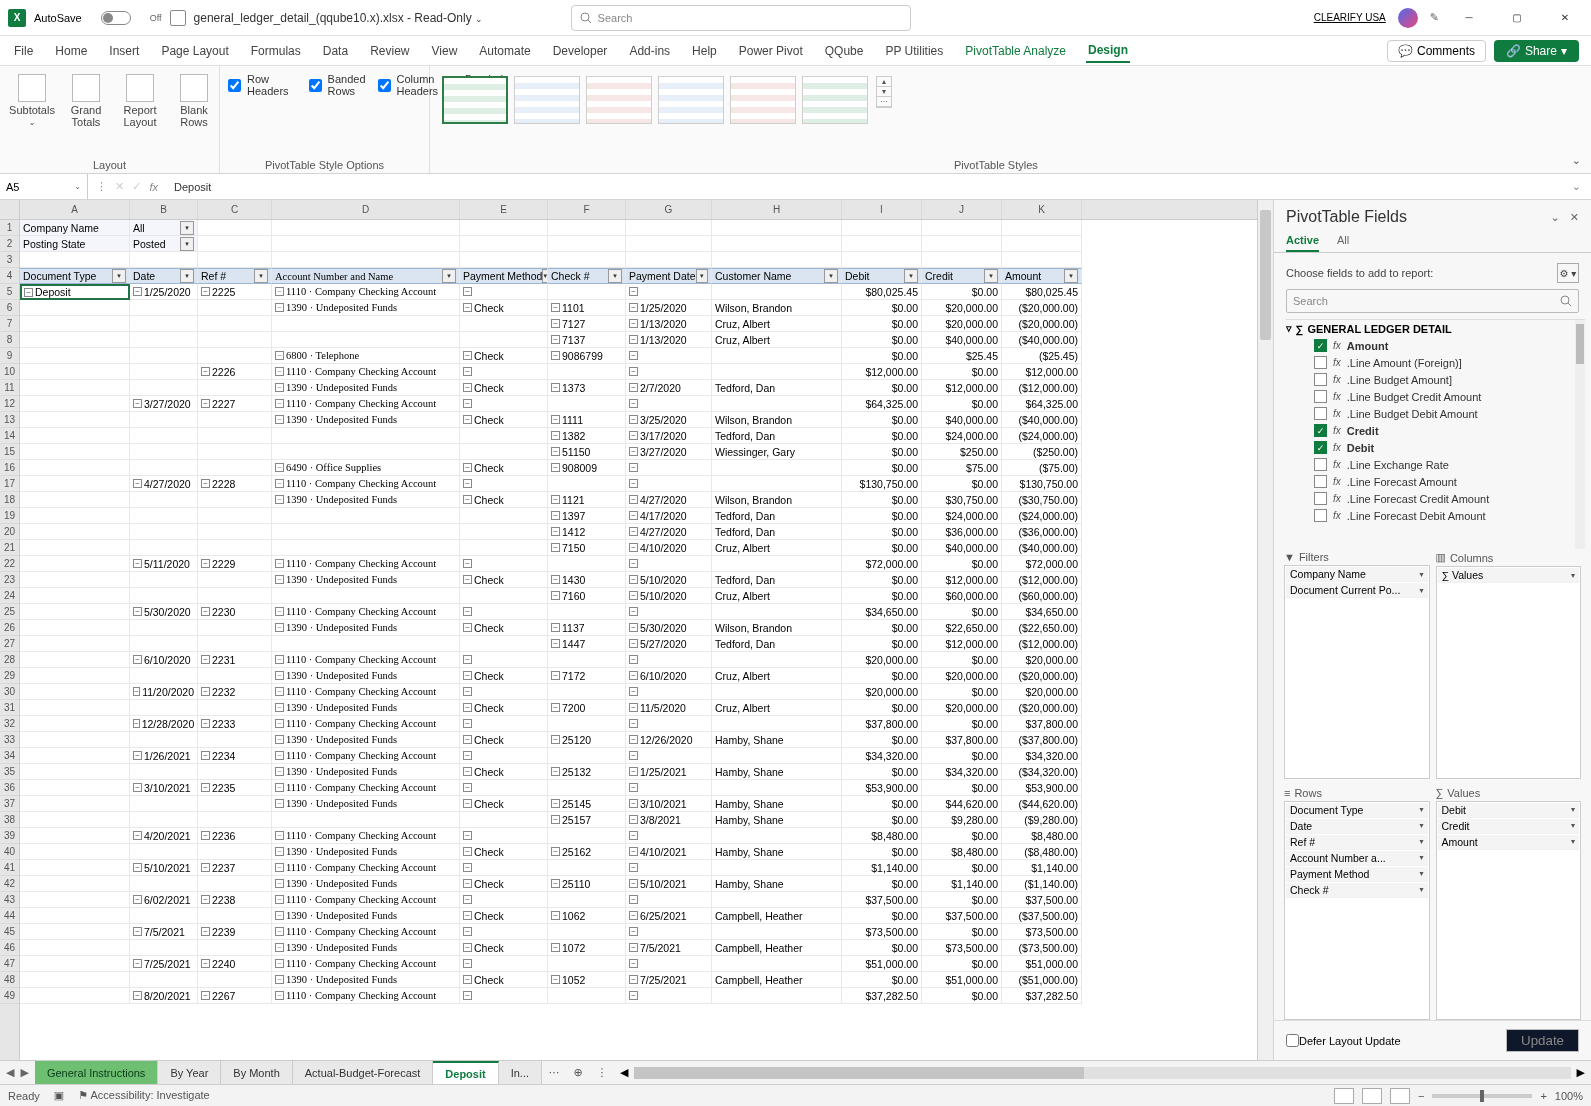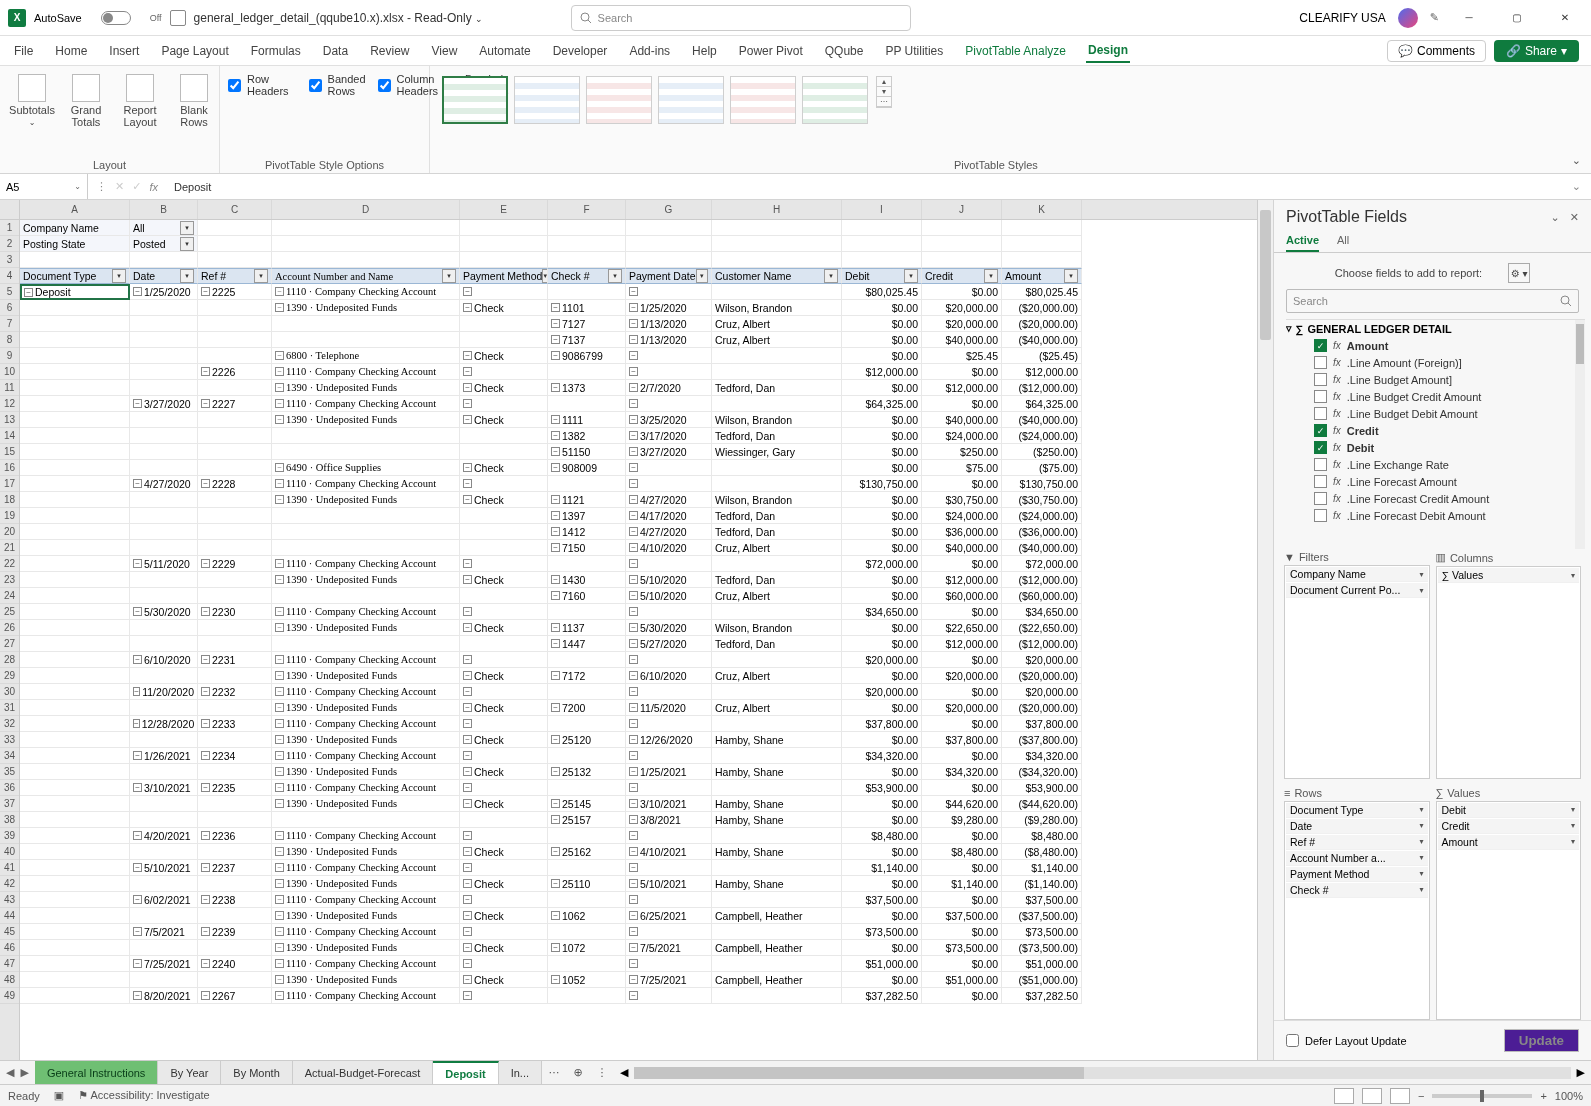--- a/index.html
+++ b/index.html
@@ -80,41 +80,41 @@
 .vscroll .thumb{position:absolute;left:2px;right:2px;top:10px;height:130px;background:#c8c8c8;border-radius:2px;}
 
 
 .fieldpane { width:318px; border-left:1px solid #d4d4d4; background:#f7f7f7; display:flex; flex-direction:column; font-size:11px;}
 .fp-head { padding:8px 12px 4px; display:flex; align-items:center; justify-content:space-between;}
 .fp-head h2 { font-size:16px; font-weight:400; color:#333;}
 .fp-head .icons{display:flex;gap:10px;color:#666;}
 .fp-tabs { display:flex; gap:18px; padding:0 12px; border-bottom:1px solid #ccc;}
 .fp-tabs .t{padding:4px 0;color:#666;cursor:pointer;}
 .fp-tabs .t.active{color:#0f7b3e;border-bottom:2px solid #0f7b3e;font-weight:600;}
-.fp-choose{padding:10px 12px 6px;display:flex;justify-content:center;align-items:center;color:#444;gap:26px;}
+.fp-choose{padding:10px 12px 6px;display:flex;justify-content:space-between;align-items:center;color:#444;gap:26px;}
 .fp-choose .gear{width:22px;height:20px;border:1px solid #aaa;display:flex;align-items:center;justify-content:center;font-size:10px;}
 .fp-search{margin:0 12px 6px;height:24px;border:1px solid #bbb;border-radius:2px;display:flex;align-items:center;padding:0 6px;color:#888;justify-content:space-between;}
 .fp-list{flex:0 0 230px;overflow:hidden;margin:0 6px 0 12px;border-top:1px solid #ddd;position:relative;}
 .fp-list-inner{position:absolute;inset:0;overflow:hidden;}
 .fp-item{display:flex;align-items:center;gap:6px;padding:2px 0;color:#333;}
 .fp-item .cb{width:13px;height:13px;border:1px solid #888;display:inline-flex;align-items:center;justify-content:center;font-size:9px;background:#fff;}
 .fp-item .cb.on{background:#0f7b3e;border-color:#0f7b3e;color:#fff;}
 .fp-item .fx{font-style:italic;color:#555;font-size:10px;}
 .fp-group-hdr{font-weight:600;display:flex;align-items:center;gap:4px;padding:2px 0;}
 .fp-scroll{position:absolute;right:0;top:0;bottom:0;width:10px;background:#eee;}
 .fp-scroll .th{position:absolute;left:1px;right:1px;top:4px;height:40px;background:#bbb;}
 .fp-drag-label{padding:8px 12px 4px;color:#444;}
 .fp-areas{display:grid;grid-template-columns:1fr 1fr;grid-template-rows:auto auto;gap:6px;padding:0 10px;flex:1;}
 .fp-area{border:0;display:flex;flex-direction:column;}
 .fp-area .ah{display:flex;align-items:center;gap:4px;color:#555;font-size:11px;padding:2px 0;}
 .fp-area .box{flex:1;background:#fff;border:1px solid #ccc;min-height:92px;overflow:hidden;}
 .area-item{display:flex;align-items:center;justify-content:space-between;padding:1px 4px;border-bottom:1px solid #f0f0f0;font-size:10.5px;background:#f4f4f4;margin:1px;}
 .area-item .dd{font-size:8px;color:#555;}
 .fp-defer{display:flex;align-items:center;justify-content:space-between;padding:8px 12px;border-top:1px solid #ddd;}
-.fp-defer button{padding:3px 14px;border:1px solid #bbb;background:#4c1d95;color:#888;font-weight:bold;}
+.fp-defer button{padding:3px 14px;border:1px solid #bbb;background:#0f172a;color:#888;}
 
 
 .sheet-tabs { height:24px; border-top:1px solid #ccc; display:flex; align-items:stretch; background:#f3f3f3; font-size:11px;}
 .sheet-nav{display:flex;align-items:center;padding:0 6px;gap:6px;color:#666;}
 .sheet-tab{padding:0 12px;display:flex;align-items:center;border-right:1px solid #ccc;background:#e9e9e9;color:#333;cursor:pointer;}
 .sheet-tab.green{background:#6fbf73;color:#083b17;}
 .sheet-tab.active{background:#fff;border-top:2px solid #107c41;font-weight:600;color:#107c41;}
 .sheet-add{width:24px;display:flex;align-items:center;justify-content:center;color:#555;}
 .hscroll{flex:1;display:flex;align-items:center;padding:0 6px;}
 .hscroll .track{flex:1;height:12px;background:#e0e0e0;position:relative;margin:0 6px;}
@@ -142,21 +142,21 @@
   <span class="save-icon"></span>
   <span class="filename"><span>general_ledger_detail_(qqube10.x).xlsx - Read-Only</span> <span style="font-size:9px;">⌄</span></span>
   <div class="search-box">
     <svg width="12" height="12">
         <circle cx="5" cy="5" r="4" fill="none" stroke="#888"></circle>
         <line x1="8" y1="8" x2="11" y2="11" stroke="#888"></line>
       </svg>
     <span>Search</span>
   </div>
   <div class="right">
-    <span style="font-size:12px;">CLEARIFY USA</span>
+    <span style="font-size:10px;text-decoration:underline;">CLEARIFY USA</span>
     <span class="user-badge"></span>
     <span style="color:#666;">✎</span>
     <span class="win-btn">─</span>
     <span class="win-btn">▢</span>
     <span class="win-btn">✕</span>
   </div>
 </div>
 
 <div class="menubar">
   <span class="tab">File</span>
@@ -2409,21 +2409,21 @@
               <span class="dd">▾</span>
             </div>
             <div class="area-item">
               <span>Amount</span>
               <span class="dd">▾</span>
             </div>
           </div>
       </div>
     </div>
     <div class="fp-defer">
-      <label style="display:flex;align-items:center;gap:6px;">
+      <label style="display:flex;align-items:center;">
           <input type="checkbox" style="">
           <span>Defer Layout Update</span>
         </label>
       <button>Update</button>
     </div>
   </div>
 </div>
 
 <div class="sheet-tabs">
   <div class="sheet-nav">

